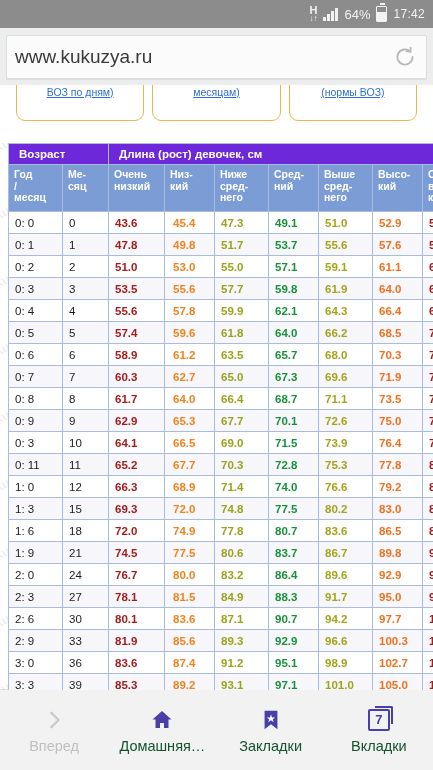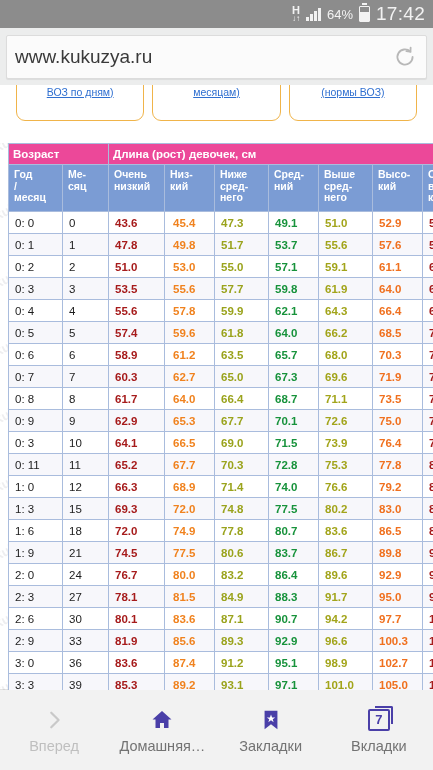--- a/index.html
+++ b/index.html
@@ -24,21 +24,21 @@
   .bars{display:flex;align-items:flex-end;gap:1px;height:13px;}
   .bars i{display:block;width:3px;background:#f2f2f2;}
   .bars i:nth-child(1){height:4px;}
   .bars i:nth-child(2){height:7px;}
   .bars i:nth-child(3){height:10px;}
   .bars i:nth-child(4){height:13px;}
   .batt-pct{font-size:13px;}
   .batt{position:relative;width:11px;height:16px;border:1.5px solid #f2f2f2;border-radius:1px;box-sizing:border-box;}
   .batt:before{content:"";position:absolute;top:-4px;left:2.5px;width:5px;height:2px;background:#f2f2f2;}
   .batt i{position:absolute;left:0;right:0;bottom:0;height:64%;background:#f2f2f2;}
-  .clock{font-size:19px;letter-spacing:.3px;}
+  .clock{font-size:12px;letter-spacing:.3px;}
 
   
   .omnibar{
     height:57px;background:#eceded;
     display:flex;align-items:center;padding:0 6px;box-sizing:border-box;
   }
   .urlbox{
     flex:1;height:44px;background:#fbfbfb;border:1px solid #dcdcdc;border-radius:2px;
     display:flex;align-items:center;padding:0 8px;box-sizing:border-box;
     box-shadow:0 1px 1px rgba(0,0,0,.07);
@@ -65,22 +65,22 @@
   .card a{
     font-size:10.5px;line-height:13px;color:#2f6fd0;text-decoration:underline;
     text-align:center;display:block;
   }
 
   
   .tablewrap{position:relative;padding:0 8px;box-sizing:border-box;margin-top:6px;}
   table{border-collapse:collapse;width:100%;table-layout:fixed;position:relative;z-index:2;}
   th,td{border:1px solid #a9bcdd;padding:0;}
   .hdr-top th{
-    background:#ec4899;color:#ffffff;font-size:11.5px;font-weight:bold;
-    text-align:left;padding:4px 4px;height:19px;box-sizing:border-box;
+    background:#6d28d9;color:#ffffff;font-size:11.5px;font-weight:bold;
+    text-align:left;padding:4px 10px;height:19px;box-sizing:border-box;
   }
   .hdr-sub th{
     background:#7b9cd4;color:#ffffff;font-size:10.5px;font-weight:bold;
     text-align:left;padding:4px 5px;height:47px;box-sizing:border-box;
     vertical-align:top;line-height:11.5px;
   }
   tbody td{
     font-size:11.5px;font-weight:bold;padding:4px 6px;height:22px;
     box-sizing:border-box;background:transparent;
   }
@@ -107,21 +107,21 @@
   
   .bottomnav{
     position:absolute;left:0;bottom:0;width:433px;height:80px;
     background:#f2f2f2;border-top:1px solid #e2e2e2;
     display:flex;align-items:center;
   }
   .navitem{
     flex:1;display:flex;flex-direction:column;align-items:center;justify-content:center;
     gap:5px;height:100%;
   }
-  .navitem .lbl{font-size:14.5px;color:#737373;}
+  .navitem .lbl{font-size:14.5px;color:#14532d;}
   .navitem.dim .lbl{color:#bfbfbf;}
   .navicon{height:26px;display:flex;align-items:center;justify-content:center;}
   .tabcount{
     position:relative;width:22px;height:22px;border:2.5px solid #4a3fa8;border-radius:2px;
     color:#4a3fa8;font-size:13px;font-weight:bold;display:flex;align-items:center;justify-content:center;
     box-sizing:border-box;
   }
   .tabcount:before{
     content:"";position:absolute;top:-5px;right:-5px;width:18px;height:18px;
     border:2.5px solid #4a3fa8;border-left:none;border-bottom:none;border-radius:0 2px 0 0;

